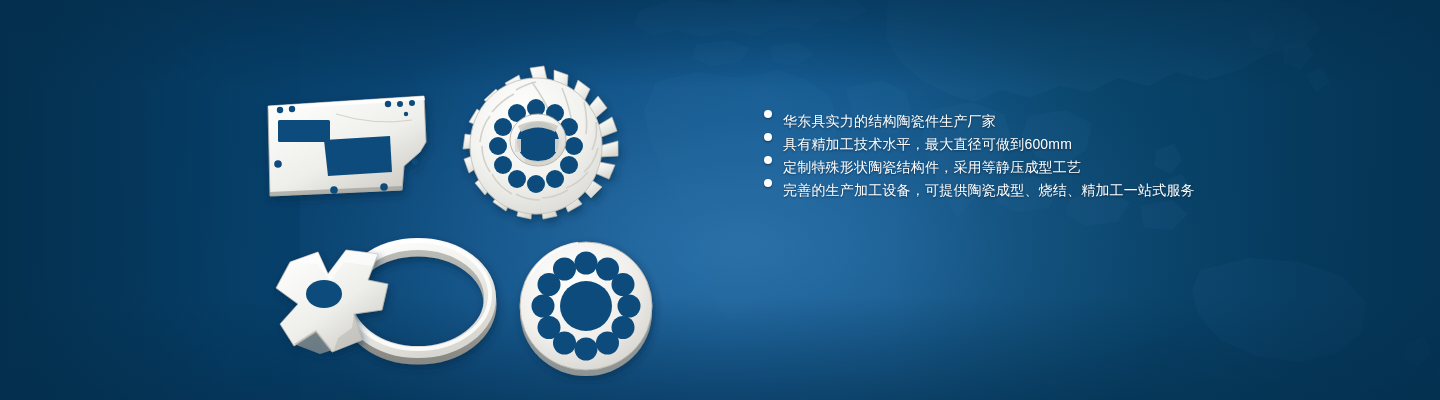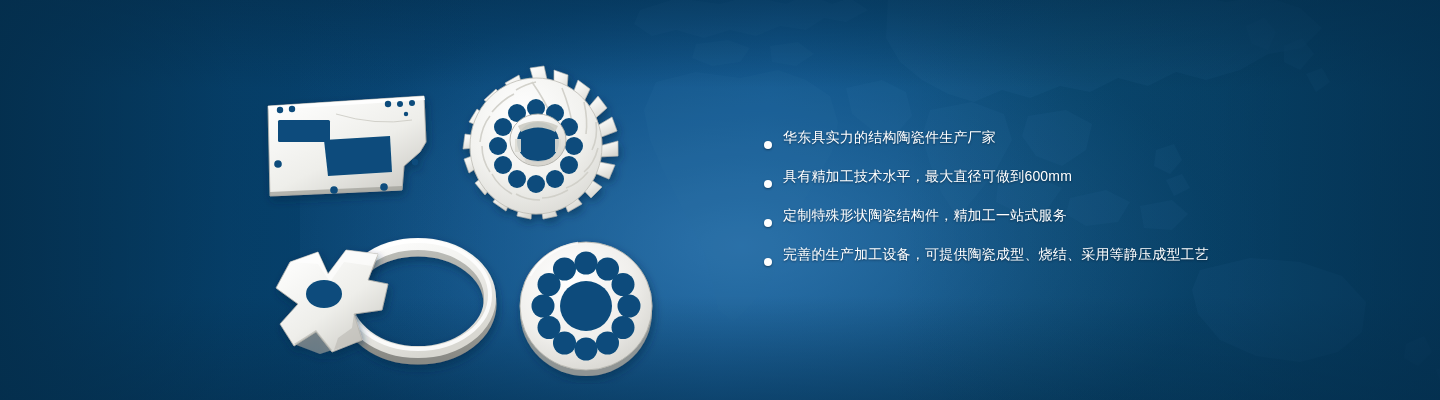--- a/index.html
+++ b/index.html
@@ -80,24 +80,23 @@
     white-space: nowrap;
     text-shadow: 0 1px 3px rgba(0,20,40,0.55);
   }
   .bullets {
     list-style: none;
     margin: 0;
     padding: 0;
   }
   .bullet {
     display: flex;
-    align-items: flex-end;
+    align-items: flex-start;
     height: 23px;
     white-space: nowrap;
-    margin-top: 16px;
   }
   .bullet-dot {
     flex: 0 0 auto;
     width: 8px;
     height: 8px;
     border-radius: 50%;
     background: #ffffff;
     margin-right: 11px;
     box-shadow: 0 1px 2px rgba(0,18,36,0.5);
   }
@@ -320,22 +319,22 @@
       <li class="bullet">
         <span class="bullet-dot"></span>
         <span class="bullet-text">华东具实力的结构陶瓷件生产厂家</span>
       </li>
       <li class="bullet">
         <span class="bullet-dot"></span>
         <span class="bullet-text">具有精加工技术水平，最大直径可做到600mm</span>
       </li>
       <li class="bullet">
         <span class="bullet-dot"></span>
-        <span class="bullet-text">定制特殊形状陶瓷结构件，精加工一站式服务</span>
+        <span class="bullet-text">定制特殊形状陶瓷结构件，采用等静压成型工艺</span>
       </li>
       <li class="bullet">
         <span class="bullet-dot"></span>
-        <span class="bullet-text">完善的生产加工设备，可提供陶瓷成型、烧结、采用等静压成型工艺</span>
+        <span class="bullet-text">完善的生产加工设备，可提供陶瓷成型、烧结、精加工一站式服务</span>
       </li>
     </ul>
   </div>
 
 </div>
 
 </body></html>

